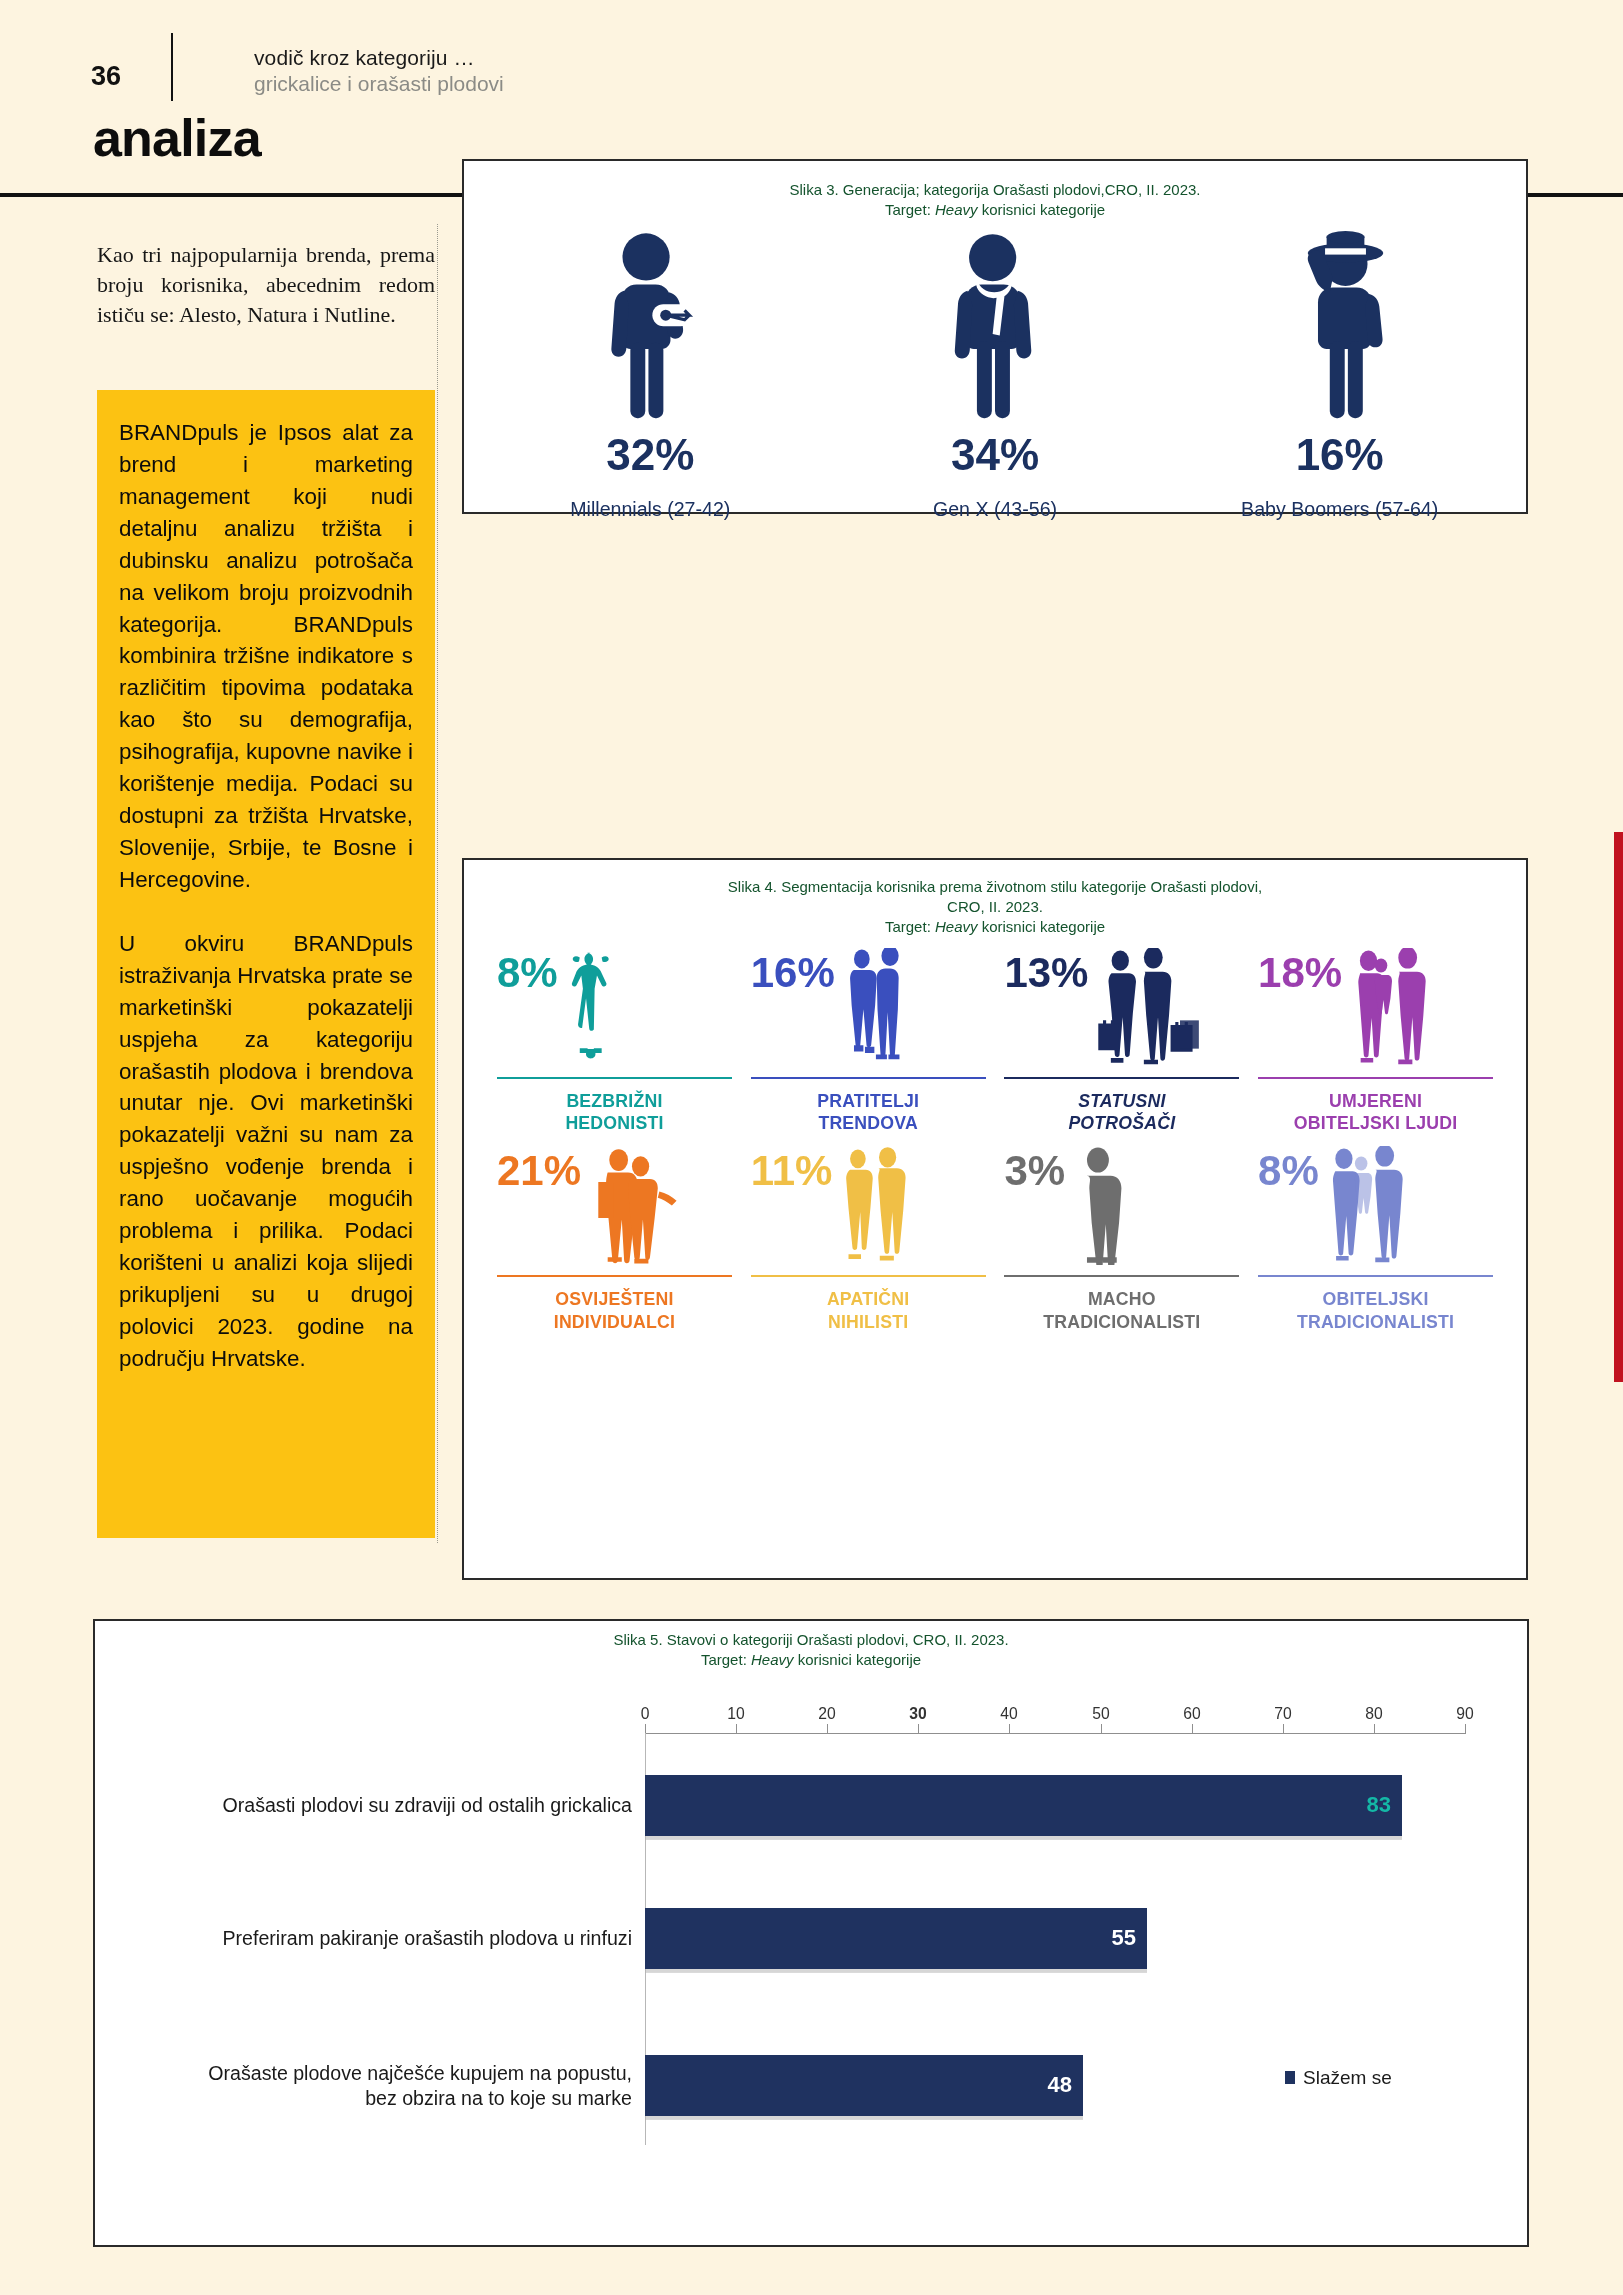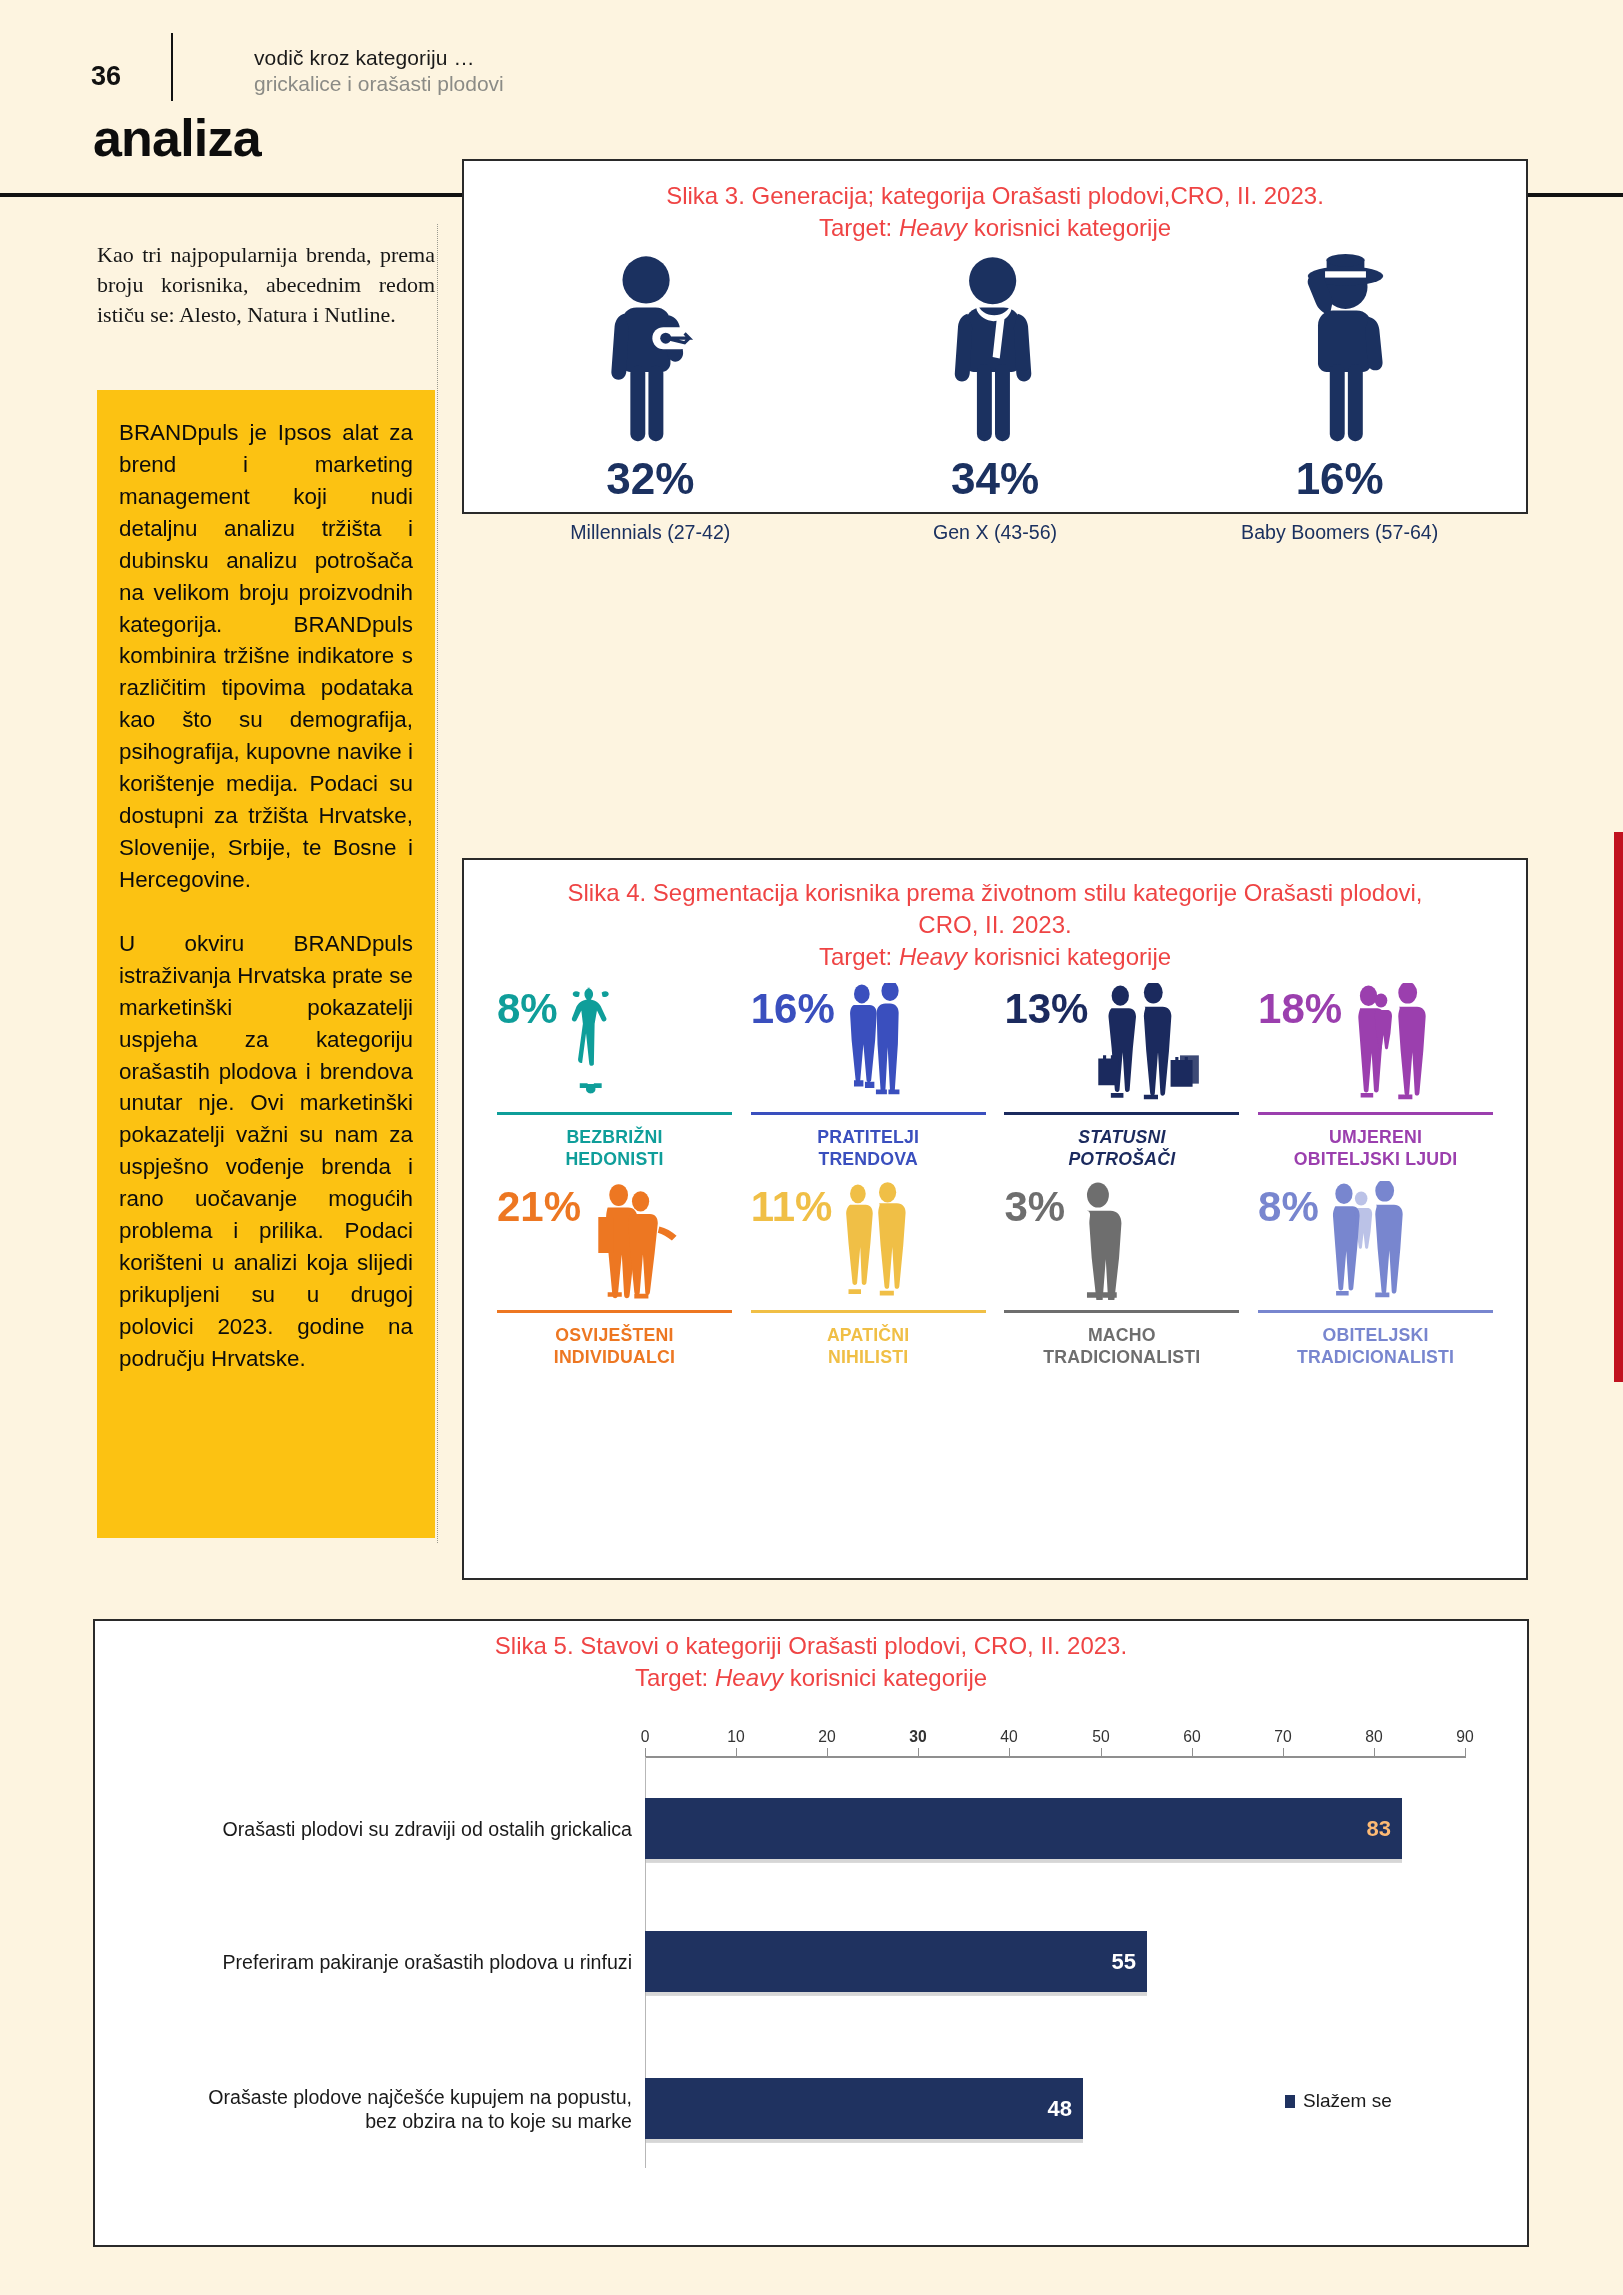--- a/index.html
+++ b/index.html
@@ -67,21 +67,21 @@
   .box-paragraph + .box-paragraph { margin-top: 32px; }
 
   
   .figure-panel {
     position: absolute;
     background: #ffffff;
     border: 2.4px solid #2a2a2a;
   }
   .fig-title {
     font-family: "Liberation Sans", sans-serif;
-    font-size: 24px; line-height: 1.32; color: #ef4444;
+    font-size: 15px; line-height: 1.32; color: #14532d;
     text-align: center;
   }
   .fig-title em { font-style: italic; }
 
   
   #slika3 { left: 462px; top: 159px; width: 1066px; height: 355px; }
   #slika3 .fig-title { margin-top: 19px; }
   #slika3-grid {
     display: flex; margin-top: 11px; padding: 0 14px;
   }
@@ -436,21 +436,21 @@
         <span class="axis-tick-label" style="left: 1188px;">70</span>
         <span class="axis-tick-label" style="left: 1279px;">80</span>
         <span class="axis-tick-label" style="left: 1370px;">90</span>
       </div>
     <div id="axis-line" style="left: 550px; width: 821px;"></div>
     <div id="axis-vline" style="left: 550px; top: 28px; height: 412px;"></div>
     <div id="bars">
         <div class="bar-row" style="top: 32px; height: 137px; text-decoration: underline;">
           <div class="bar-cat" style="right: 895px; width: 503px;">Orašasti plodovi su zdraviji od ostalih grickalica</div>
           <div class="bar-rect" style="left: 550px; top: 38px; height: 61px; width: 757px; background: rgb(31, 50, 96);">
-            <span class="bar-value" style="color: #fdba74;">83</span>
+            <span class="bar-value" style="color: #14b8a6;">83</span>
           </div>
         </div>
         <div class="bar-row" style="top: 165px; height: 137px;">
           <div class="bar-cat" style="right: 895px; width: 503px;">Preferiram pakiranje orašastih plodova u rinfuzi</div>
           <div class="bar-rect" style="left: 550px; top: 38px; height: 61px; width: 502px; background: rgb(31, 50, 96);">
             <span class="bar-value" style="color: rgb(255, 255, 255);">55</span>
           </div>
         </div>
         <div class="bar-row" style="top: 312px; height: 137px;">
           <div class="bar-cat" style="right: 895px; width: 503px;">Orašaste plodove najčešće kupujem na popustu,

